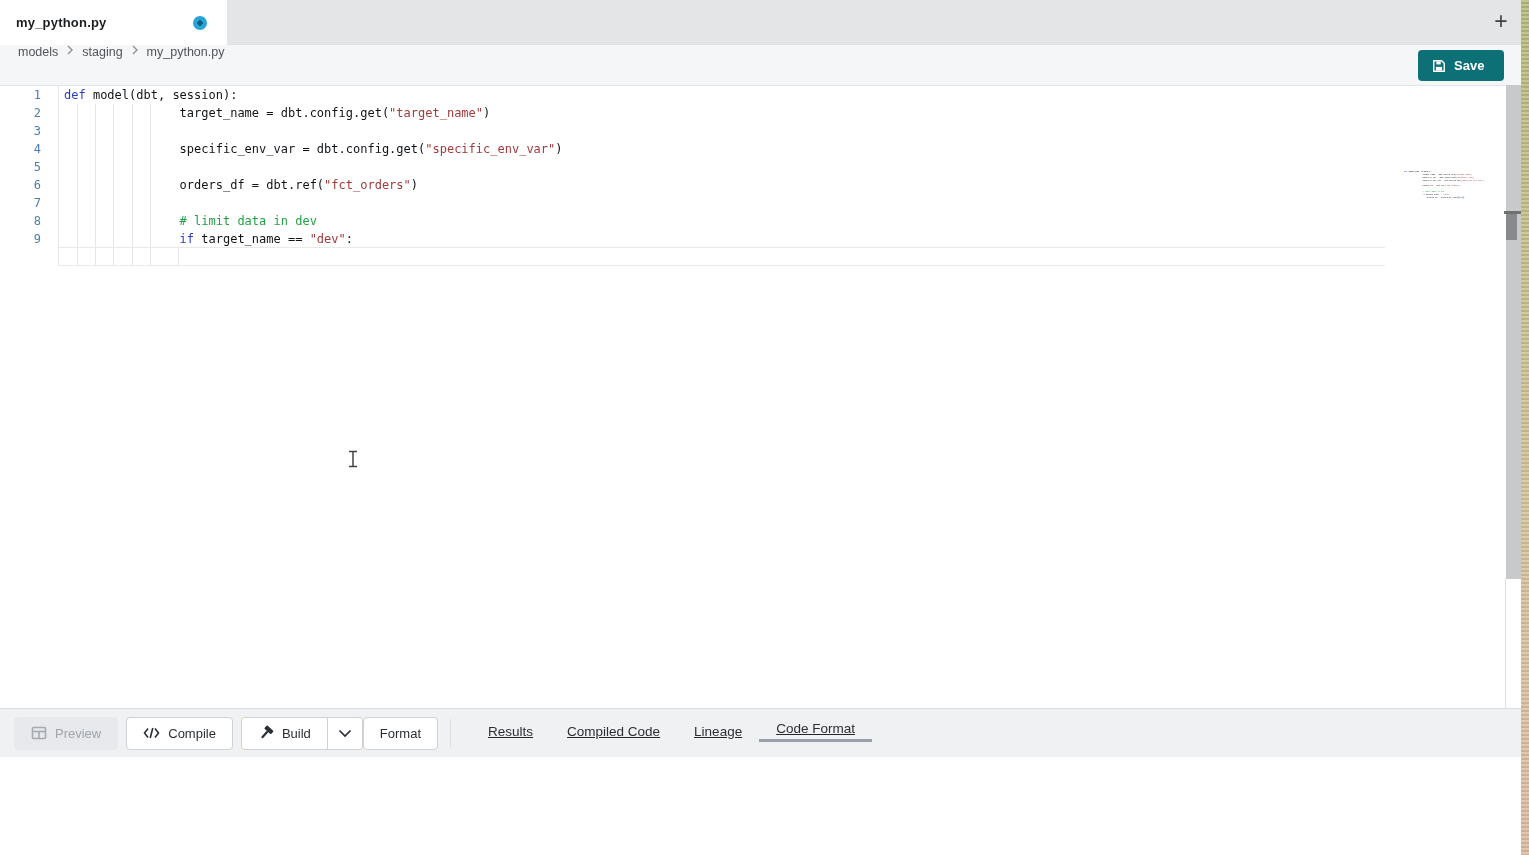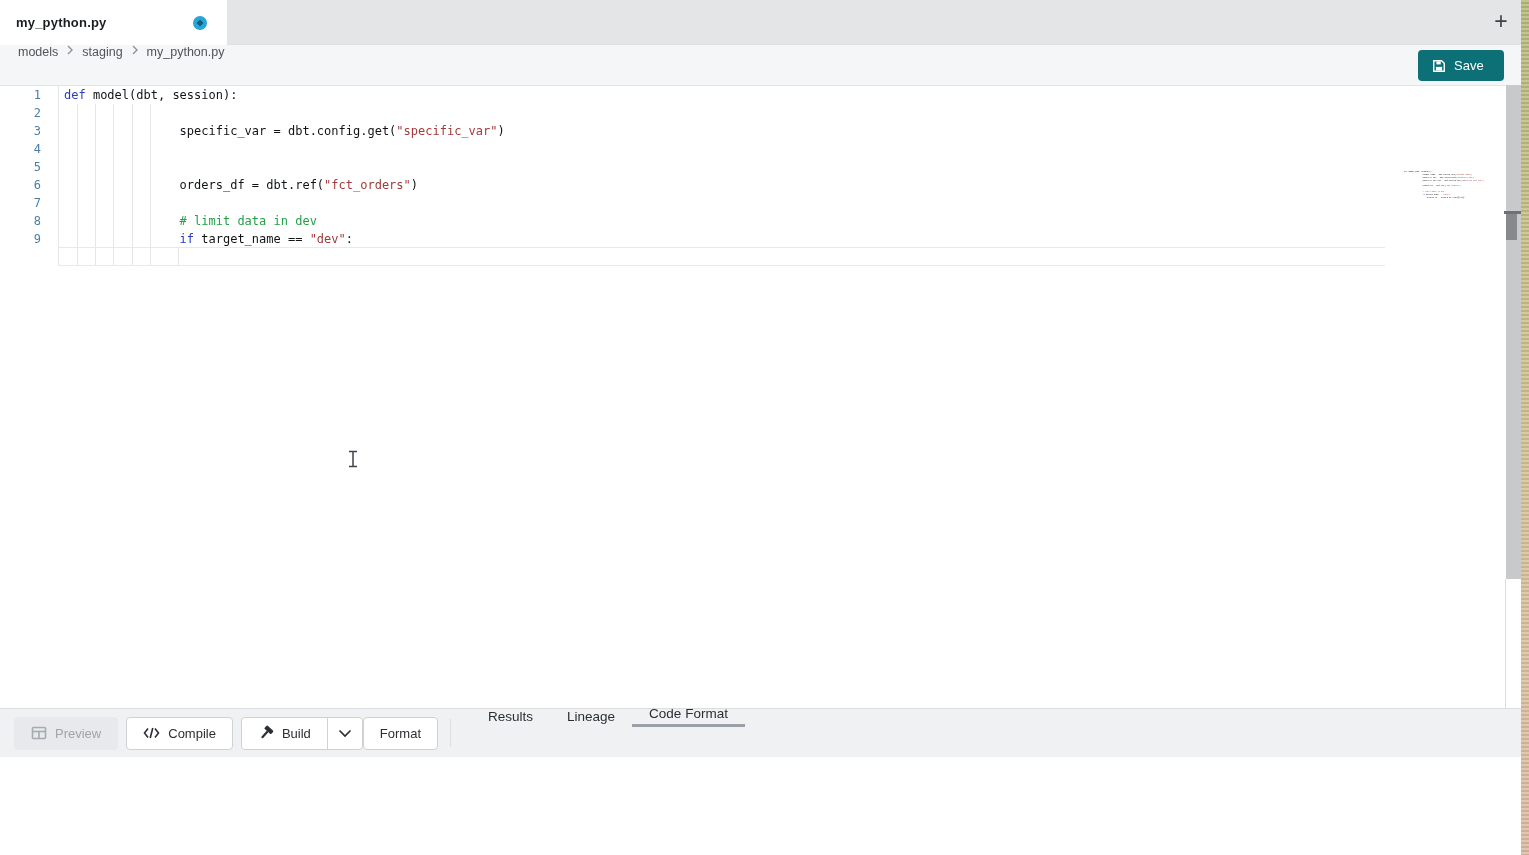--- a/index.html
+++ b/index.html
@@ -22,21 +22,21 @@
                 font-size:23px; font-weight:400; color:#3c4145; cursor:pointer; }
 
   
   .crumbbar { position:absolute; left:0; top:45px; width:1529px; height:41px;
               background:#f5f6f7; border-bottom:1px solid #e3e4e6;
               display:flex; align-items:flex-start; padding-left:18px; }
   .crumb { font-size:12.5px; color:#515559; }
   .crumb-sep { margin:0 7px; color:#8d9398; display:inline-flex; }
   .save-btn { position:absolute; right:25px; top:5px; height:31px; min-width:86px;
               background:#0d7077; border:none; border-radius:4px; color:#ffffff;
-              font-size:13px; font-weight:normal; font-family:"Liberation Sans",sans-serif;
+              font-size:13px; font-weight:bold; font-family:"Liberation Sans",sans-serif;
               display:flex; align-items:center; gap:8px; padding:0 14px; cursor:pointer; }
 
   
   .editor { position:absolute; left:0; top:86px; width:1521px; height:622px; background:#ffffff; }
   .code-area { position:absolute; left:0; top:0; }
   .crow { display:flex; height:18px; line-height:18px;
           font-family:"DejaVu Sans Mono","Liberation Mono",monospace; font-size:12px; }
   .gut { display:inline-block; width:41px; text-align:right; color:#4c7ea8; flex:none; }
   .ctext { white-space:pre; margin-left:23px; color:#111417; }
   .tk-kw { color:#2a3cc2; }
@@ -75,21 +75,21 @@
           font-size:13px; color:#2b2f33; font-family:"Liberation Sans",sans-serif; cursor:pointer; }
   .tbtn + .tbtn, .tbtn-group { margin-left:8px; }
   .tbtn.disabled { background:#e7e9ec; border-color:#e7e9ec; color:#a0a5ab; cursor:default; }
   .tbtn-group { display:inline-flex; height:33px; border:1px solid #ced1d5; border-radius:4px;
                 background:#fde047; overflow:hidden; }
   .tbtn-group .seg { display:inline-flex; align-items:center; gap:8px; padding:0 16px;
                      font-size:13px; color:#2b2f33; cursor:pointer; background:#fff; border:none;
                      font-family:"Liberation Sans",sans-serif; }
   .tbtn-group .seg.arrow { border-left:1px solid #ced1d5; padding:0 10px; }
   .tb-divider { width:1px; height:28px; background:#dcdee0; margin-left:12px; }
-  .panel-tabs { display:flex; align-items:flex-start; height:49px; margin-left:20px; }
+  .panel-tabs { display:flex; align-items:center; height:49px; margin-left:20px;text-decoration:underline; }
   .ptab { display:flex; align-items:center; padding:0 17px; font-size:13.5px; color:#2b2f33;
           cursor:pointer; border-bottom:3px solid transparent; }
   .ptab.active { border-bottom-color:#99a0a7; }
   .ptab.active span { position:relative; top:-3px; }
 
   
   .bottom-panel { position:absolute; left:0; top:757px; width:1529px; height:98px; background:#ffffff; }
 
   
   .edge-strip { position:absolute; right:0; top:0; width:8px; height:855px; z-index:50;
@@ -149,27 +149,28 @@
   <div class="guide" style="left:178px; top:162px; height:18px;"></div>
   <div class="active-line"></div>
 
   <div class="code-area" id="code-lines">
       <div class="crow">
         <span class="gut">1</span>
         <span class="ctext"><span class="tk-kw">def</span><span class="tk-pl"> model(dbt, session):</span></span>
       </div>
       <div class="crow">
         <span class="gut">2</span>
+        <span class="ctext"><span class="tk-pl">                target_name = dbt.config.get(</span><span class="tk-str">"target_name"</span><span class="tk-pl">)</span></span>
       </div>
       <div class="crow">
         <span class="gut">3</span>
-        <span class="ctext"><span class="tk-pl">                specific_var = dbt.config.get(</span><span class="tk-str">"specific_var"</span><span class="tk-pl">)</span></span>
       </div>
       <div class="crow">
         <span class="gut">4</span>
+        <span class="ctext"><span class="tk-pl">                specific_env_var = dbt.config.get(</span><span class="tk-str">"specific_env_var"</span><span class="tk-pl">)</span></span>
       </div>
       <div class="crow">
         <span class="gut">5</span>
         <span class="ctext"></span>
       </div>
       <div class="crow">
         <span class="gut">6</span>
         <span class="ctext"><span class="tk-pl">                orders_df = dbt.ref(</span><span class="tk-str">"fct_orders"</span><span class="tk-pl">)</span></span>
       </div>
       <div class="crow">
@@ -279,20 +280,23 @@
     <span>Format</span>
   </button>
 
   <div class="tb-divider"></div>
 
   <div class="panel-tabs">
     <div class="ptab">
       <span>Results</span>
     </div>
     <div class="ptab">
+      <span>Compiled Code</span>
+    </div>
+    <div class="ptab">
       <span>Lineage</span>
     </div>
     <div class="ptab active">
       <span>Code Format</span>
     </div>
   </div>
 </div>
 
 <div class="bottom-panel">
   

